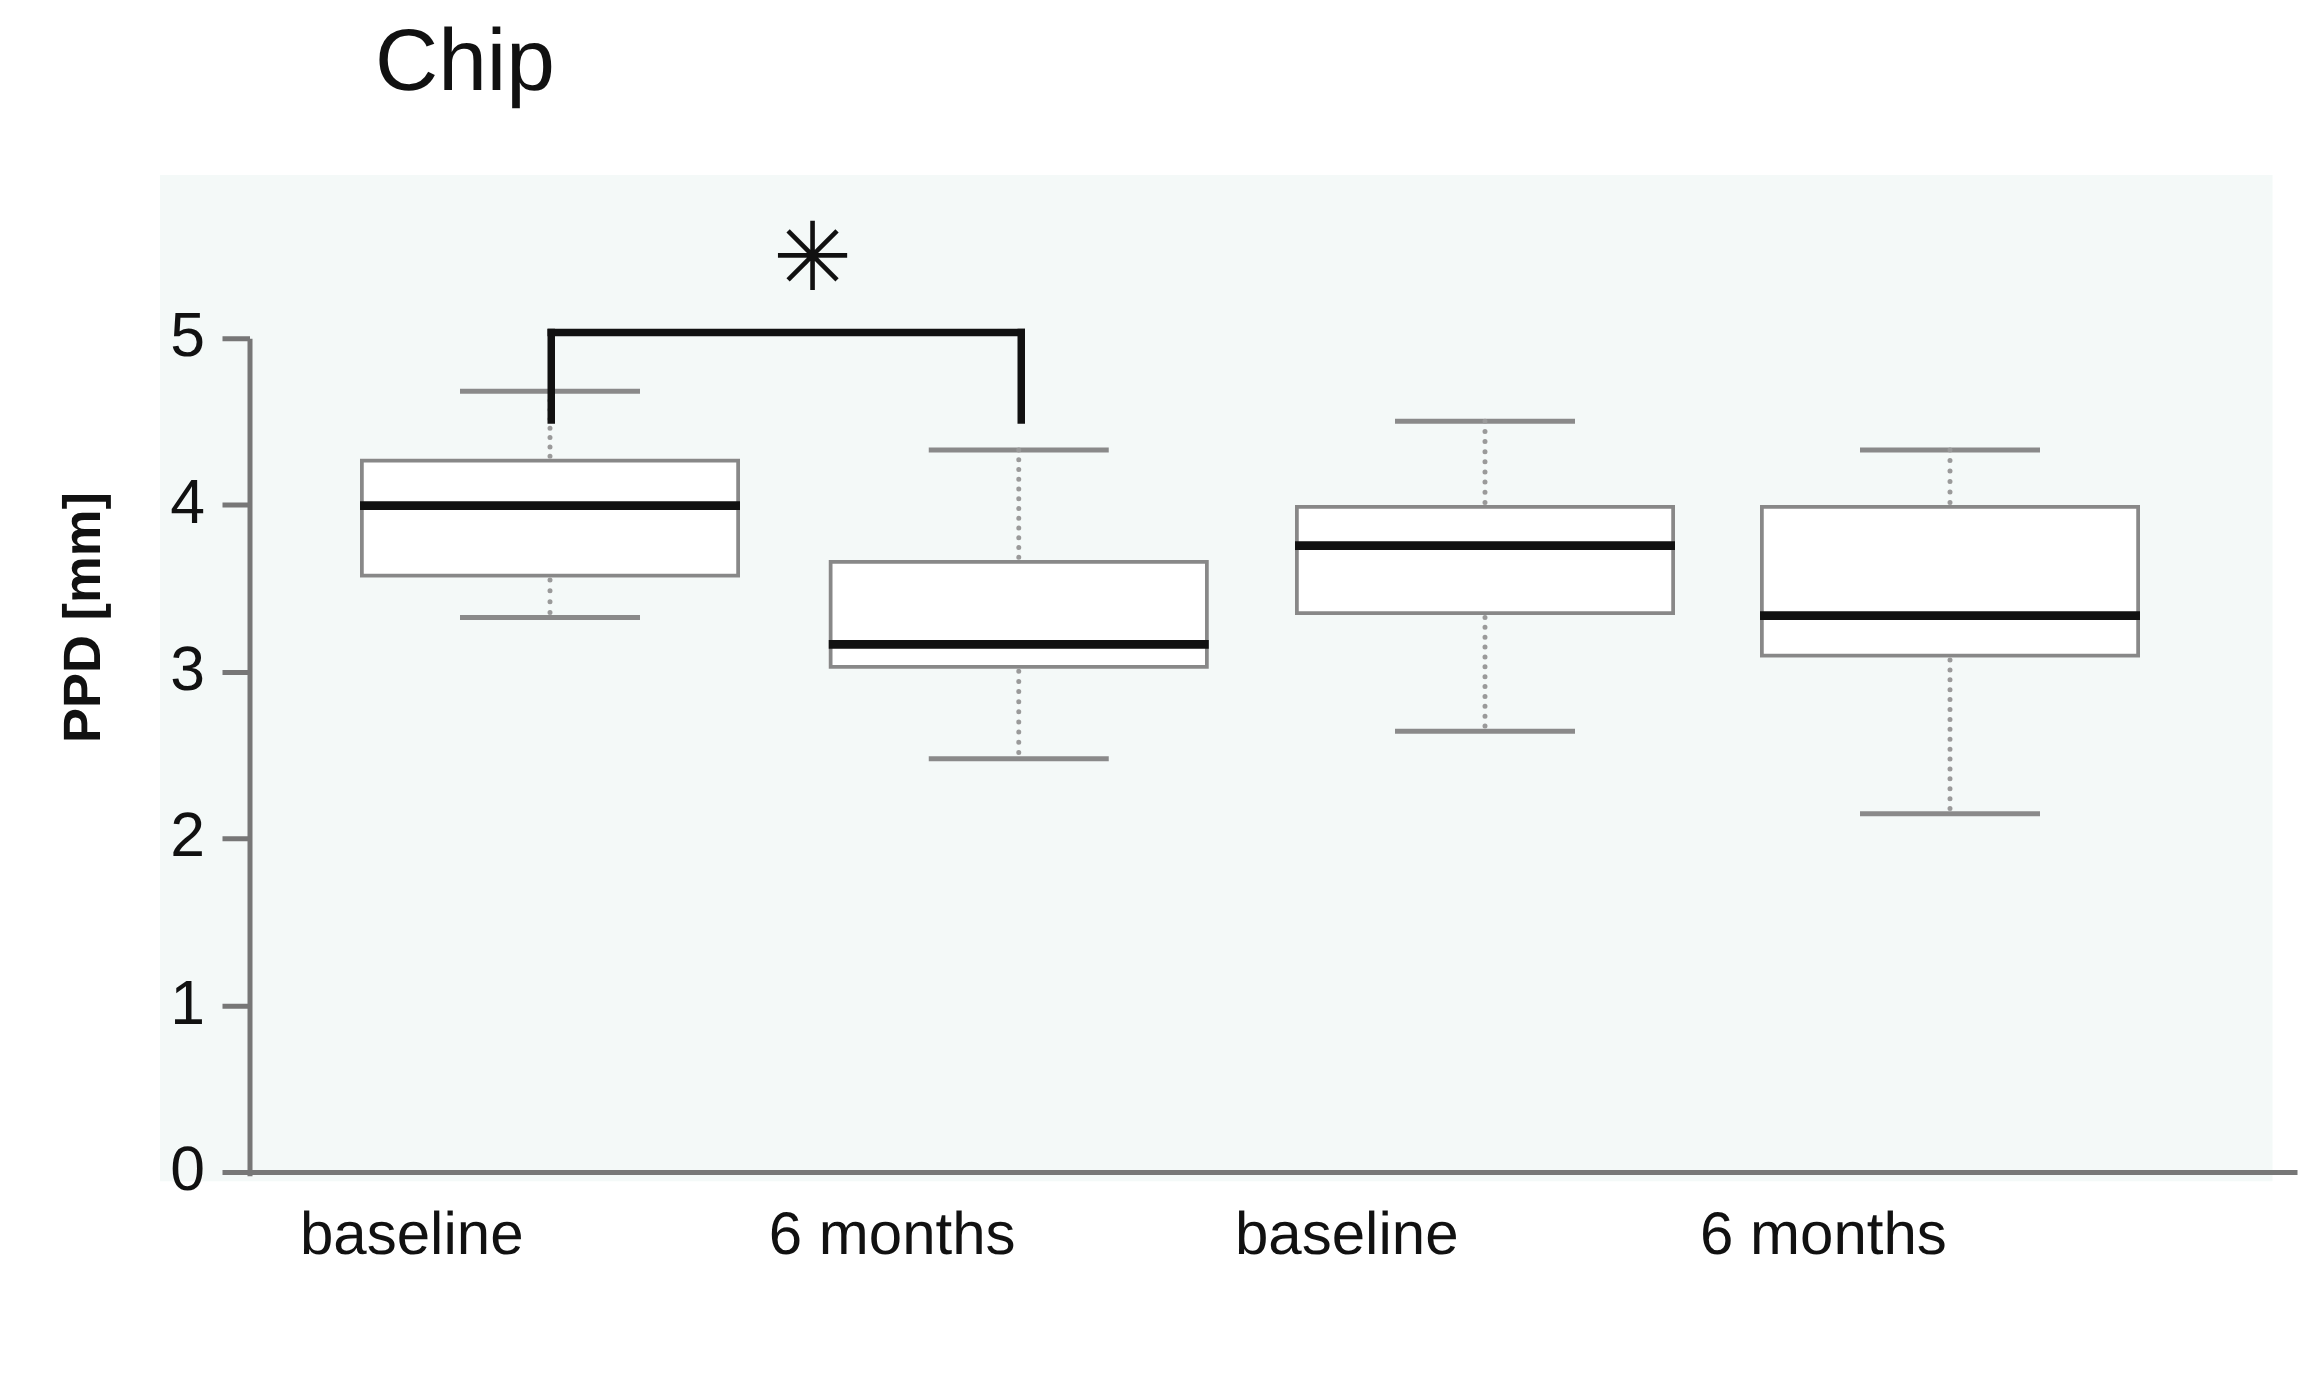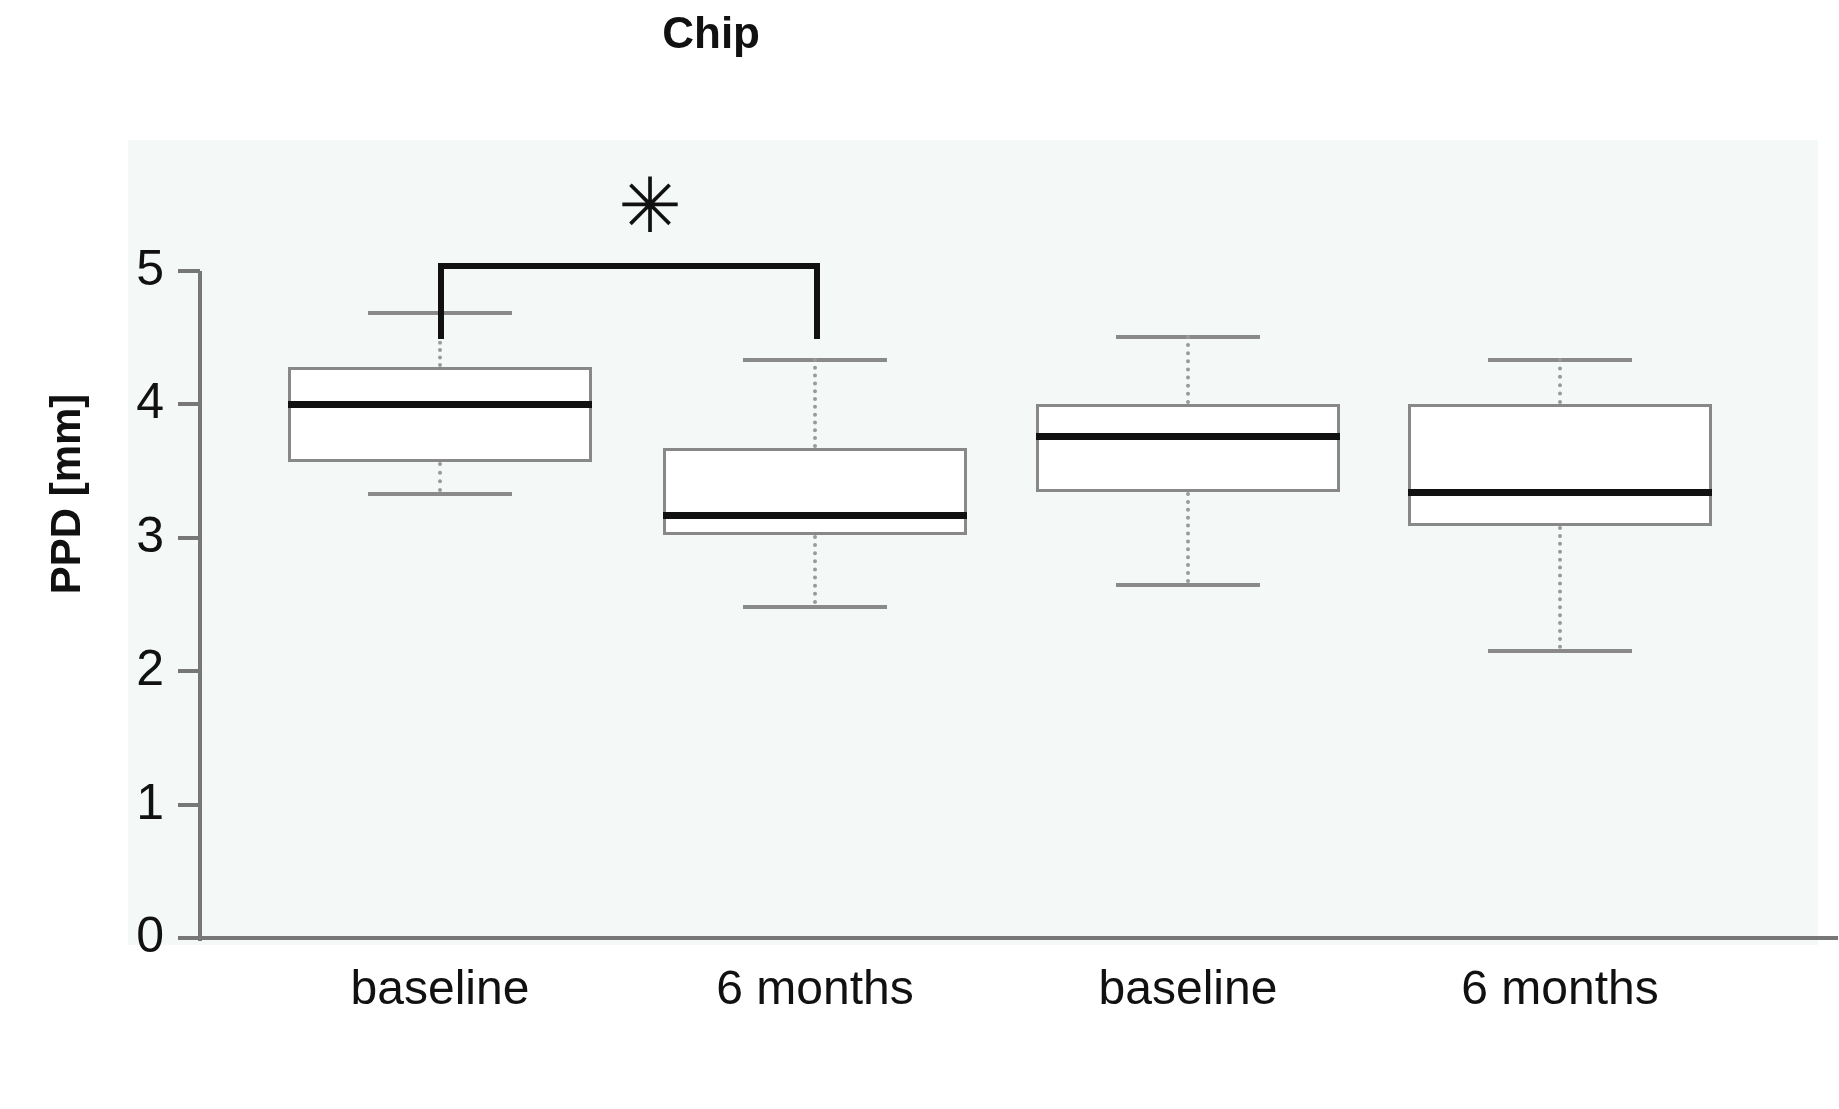--- a/index.html
+++ b/index.html
@@ -22,26 +22,26 @@
   .plot-backdrop {
     position: absolute;
     left: 128px;
     top: 140px;
     width: 1690px;
     height: 805px;
     background: #f4f9f8;
   }
   .group-title {
     position: absolute;
-    font-weight: bold;
-    font-size: 44px;
+    font-weight: normal;
+    font-size: 70px;
     color: #111111;
     letter-spacing: 0px;
     white-space: nowrap;
-    text-align: right;
+    text-align: left;
   }
   #title-chip { left: 300px; top: 8px; width: 460px; }
   #title-gel  { left: 1000px; top: 8px; width: 460px; }
 
   .y-axis-label {
     position: absolute;
     left: -64px;
     top: 470px;
     width: 260px;
     text-align: center;
@@ -92,21 +92,21 @@
     width: 200px;
     height: 0;
   }
   .y-tick-wrap .y-tick-label { top: -28px; right: 36px; }
 
   .x-tick-label {
     position: absolute;
     top: 960px;
     font-size: 48px;
     color: #111111;
-    text-align: center;
+    text-align: left;
     white-space: nowrap;
   }
 
   
   .bp-box {
     position: absolute;
     border: 3px solid #888888;
     background: #ffffff;
     box-sizing: border-box;
   }

